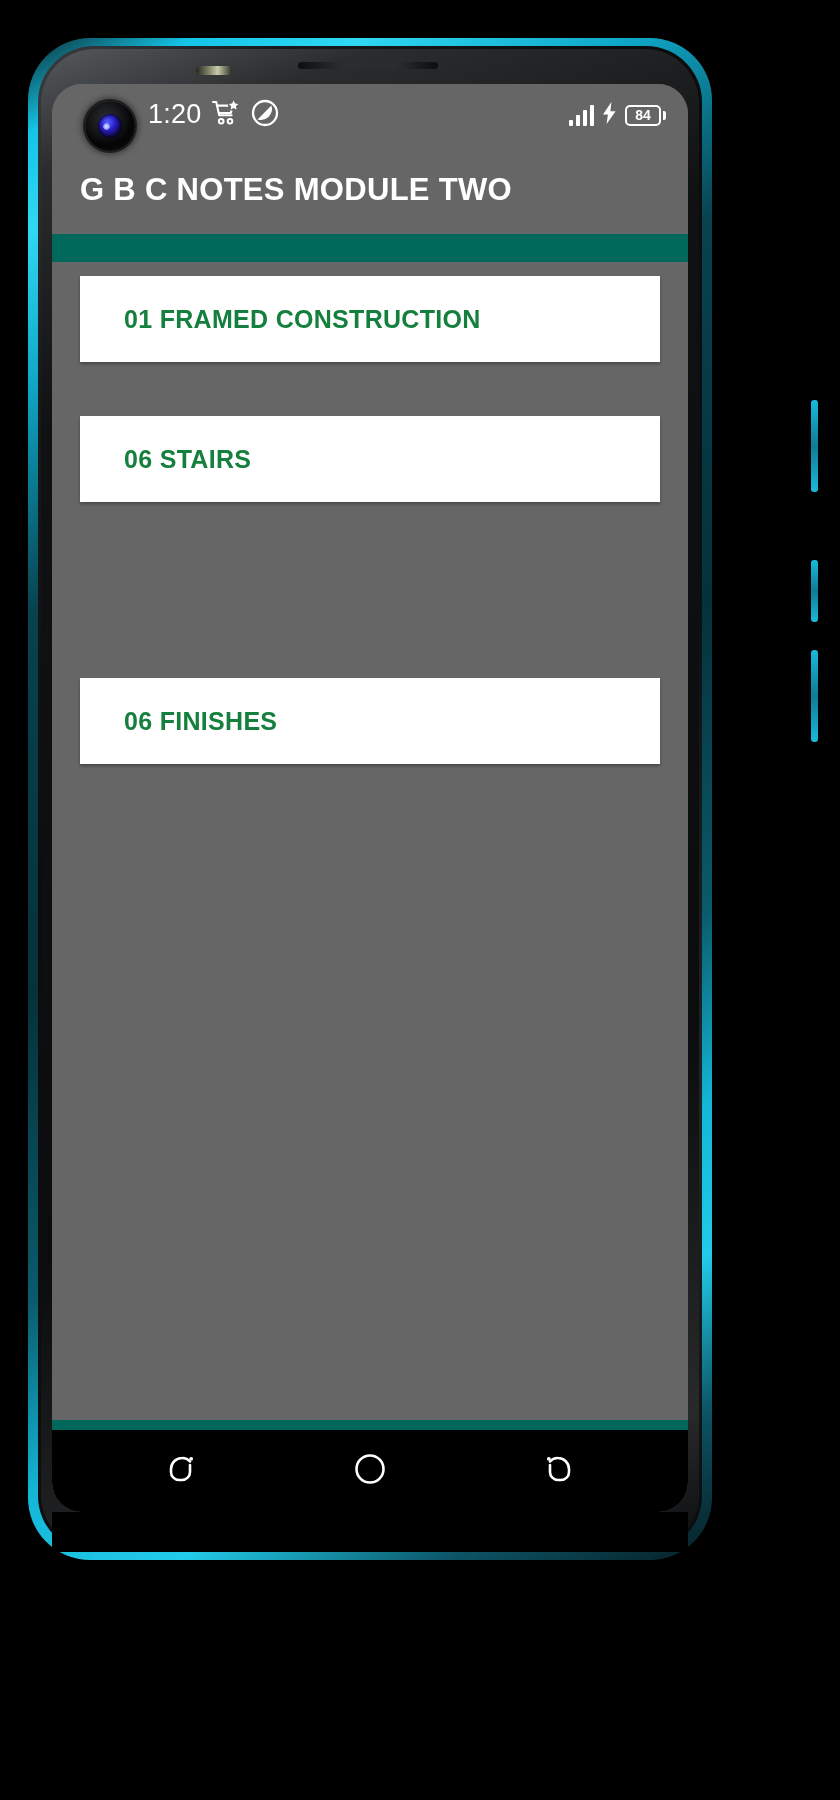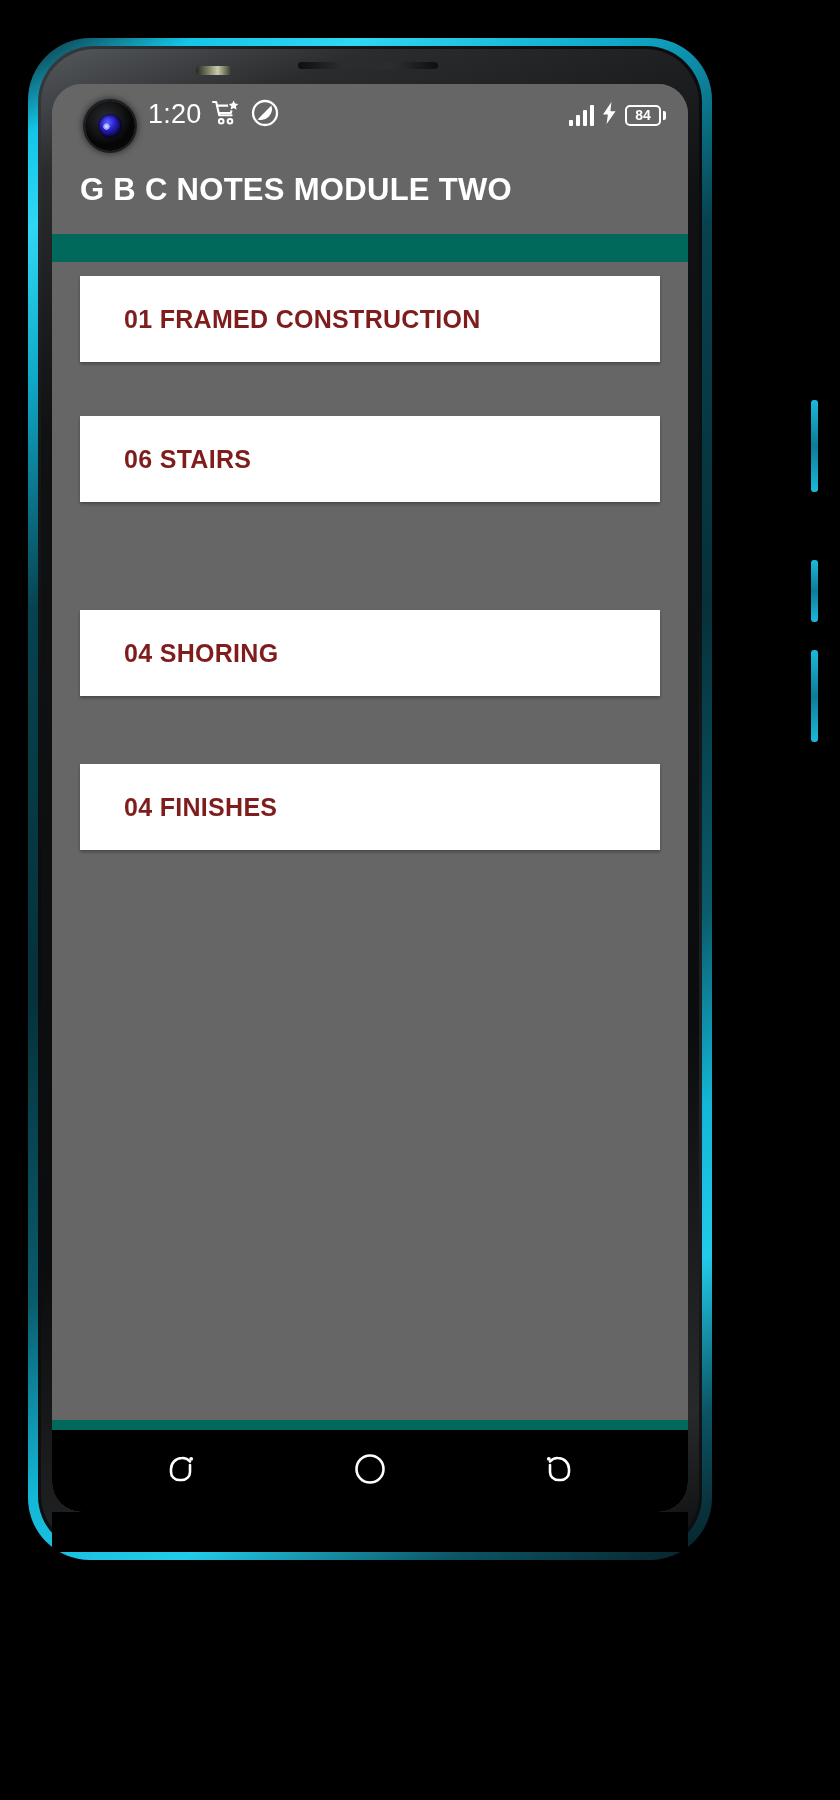--- a/index.html
+++ b/index.html
@@ -184,21 +184,21 @@
   }
   .card{
     background:#ffffff;
     height:86px;
     display:flex;
     align-items:center;
     padding:0 44px;
     box-shadow:0 2px 3px rgba(0,0,0,.30);
   }
   .card-label{
-    color:#7f1d1d;
+    color:#15803d;
     font-size:25px;
     font-weight:700;
     letter-spacing:.3px;
     white-space:nowrap;
   }
   .gap-lg{ height:54px; }
   .gap-sm{ height:34px; }
 
   
   .nav-accent{
@@ -329,29 +329,26 @@
         </div>
         <div class="gap-lg"></div>
 
         <div class="card">
           <span class="card-label">06 STAIRS</span>
         </div>
         <div class="gap-lg"></div>
 
         <div class="gap-lg"></div>
 
+        <div class="gap-sm"></div>
+
+        <div class="gap-sm"></div>
+
         <div class="card">
-          <span class="card-label">04 SHORING</span>
-        </div>
-        <div class="gap-sm"></div>
-
-        <div class="gap-sm"></div>
-
-        <div class="card">
-          <span class="card-label">04 FINISHES</span>
+          <span class="card-label">06 FINISHES</span>
         </div>
       </div>
 
       <div class="nav-accent"></div>
       <div class="nav-bar">
         <div class="nav-btn">
           <span>
             <svg width="38" height="38" viewBox="0 0 38 38" fill="none">
               <path d="M27 11.5 a10 10 0 0 0 -8-3.5 a11 11 0 0 0 -11 11 v3 a8 8 0 0 0 8 8 h3 a8 8 0 0 0 8-8 v-7" stroke="#fff" stroke-width="2.6" stroke-linecap="round"></path>
               <circle cx="28.2" cy="8.8" r="1.9" fill="#fff"></circle>

